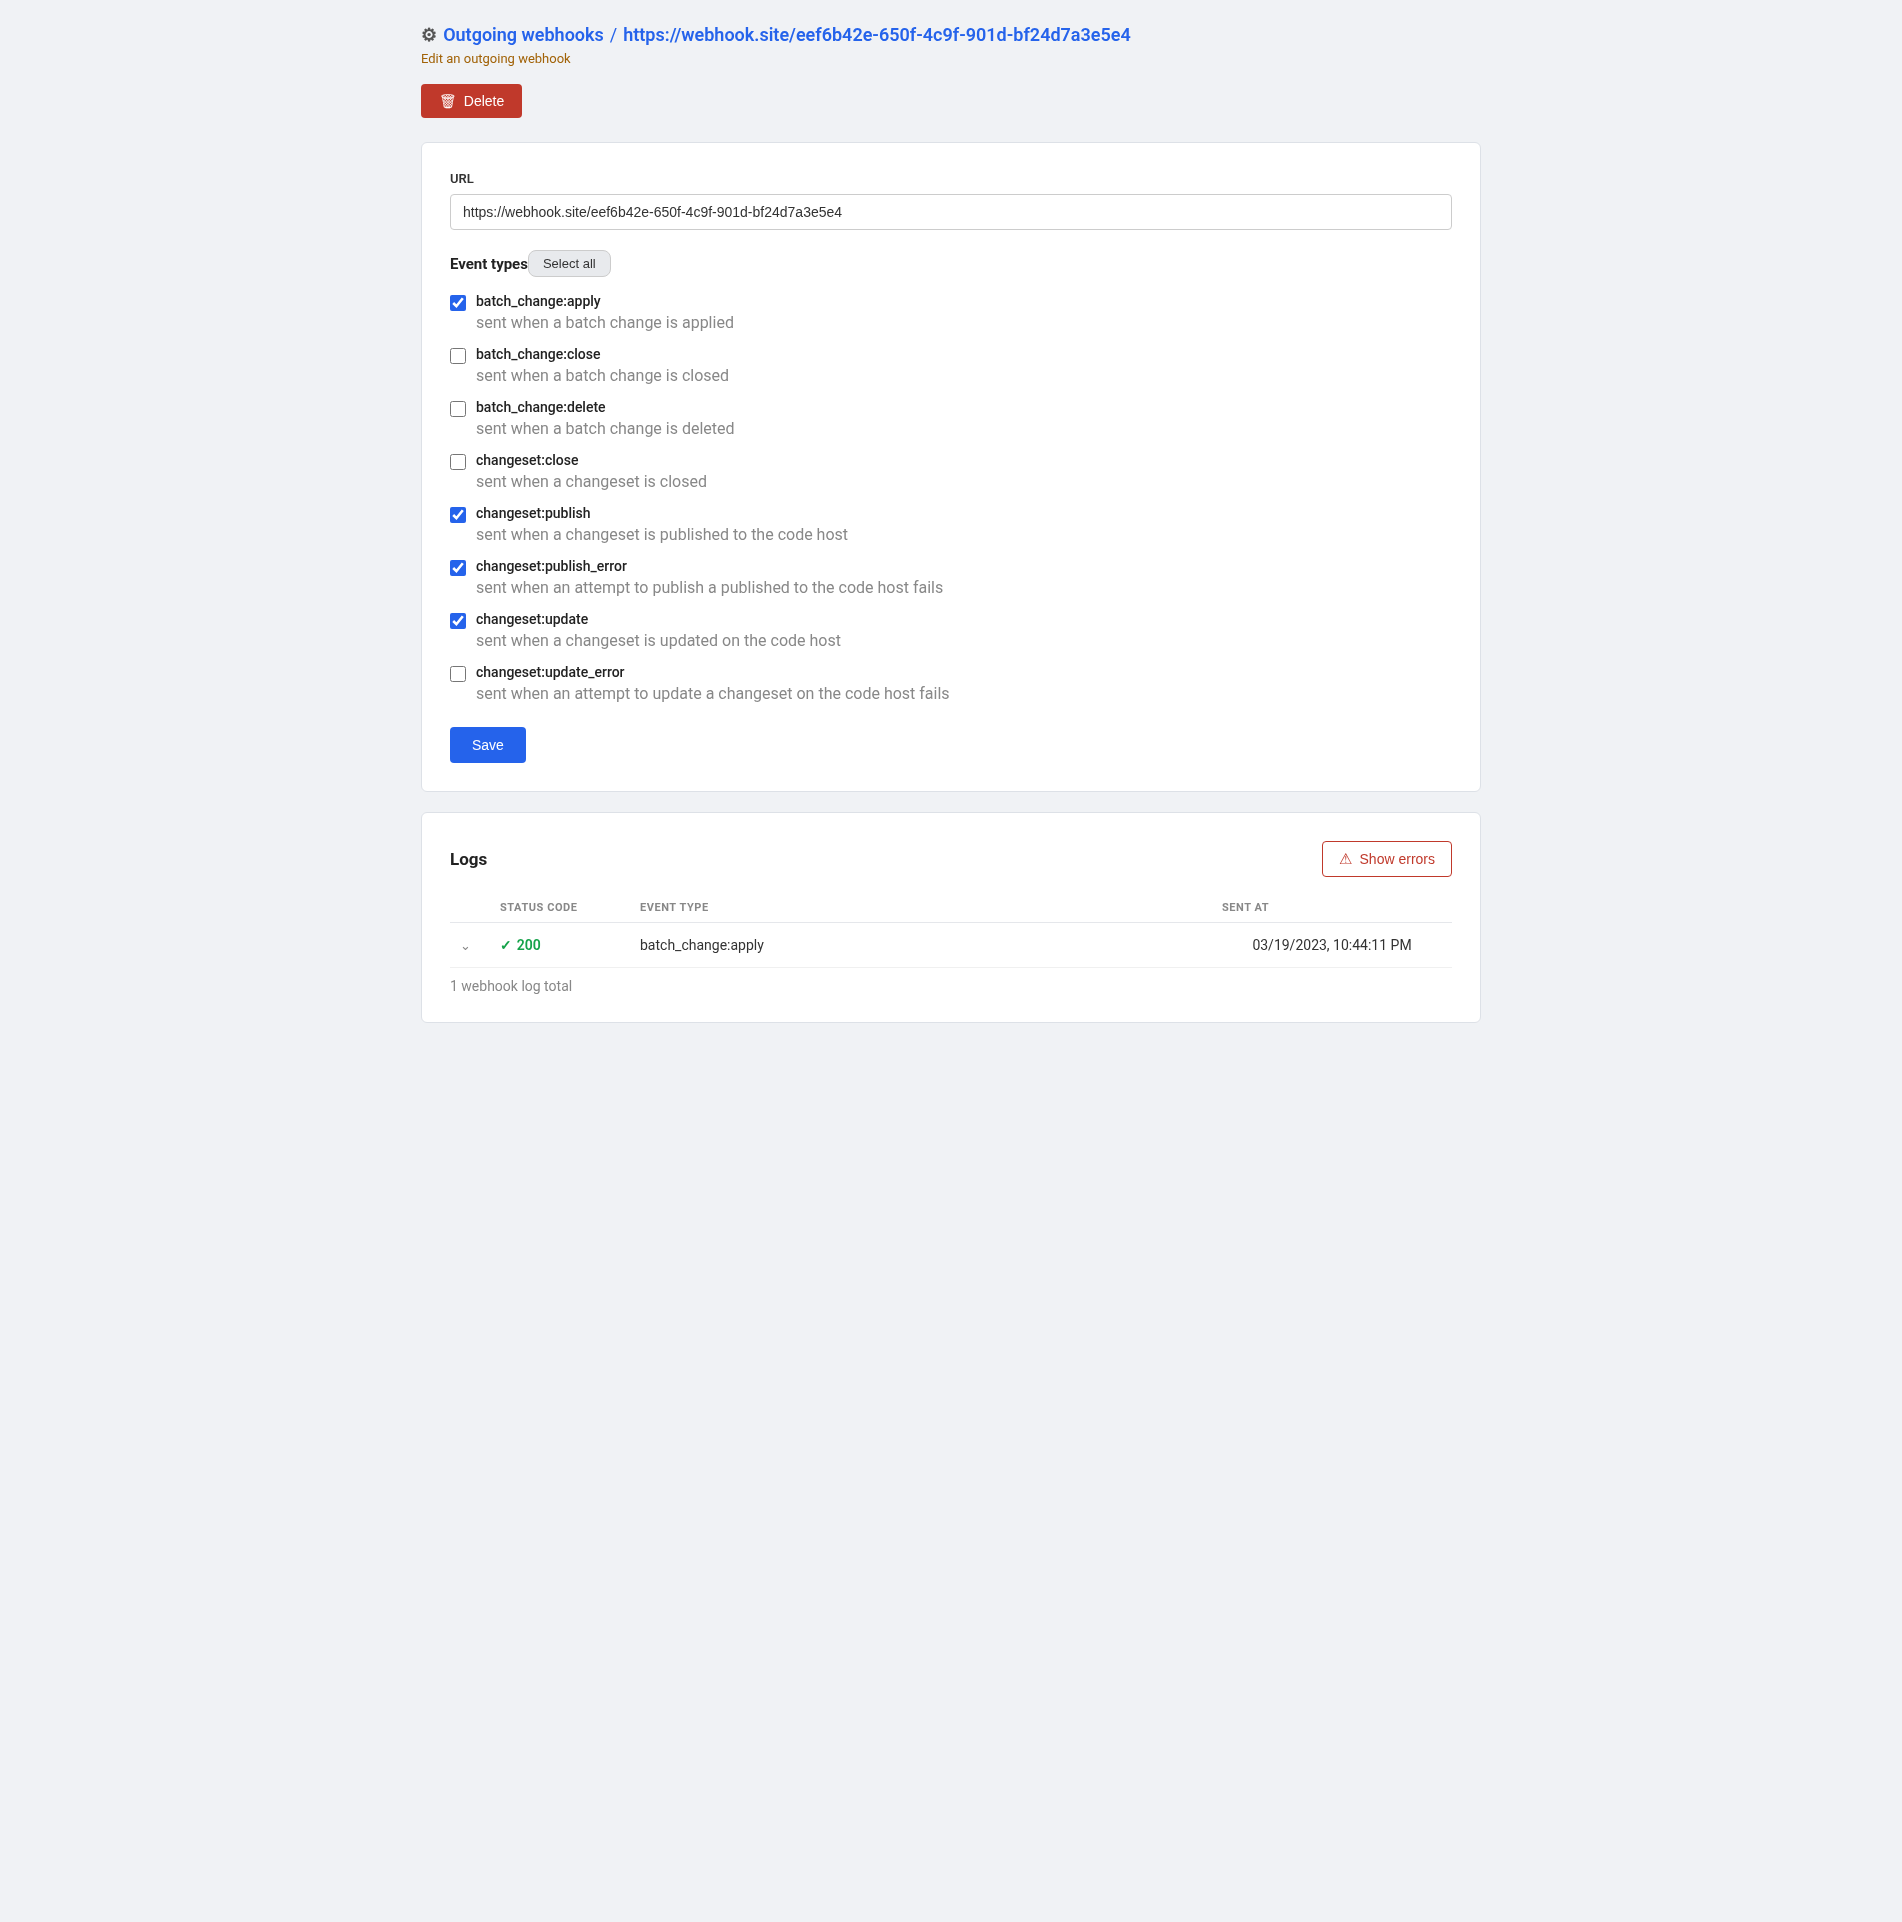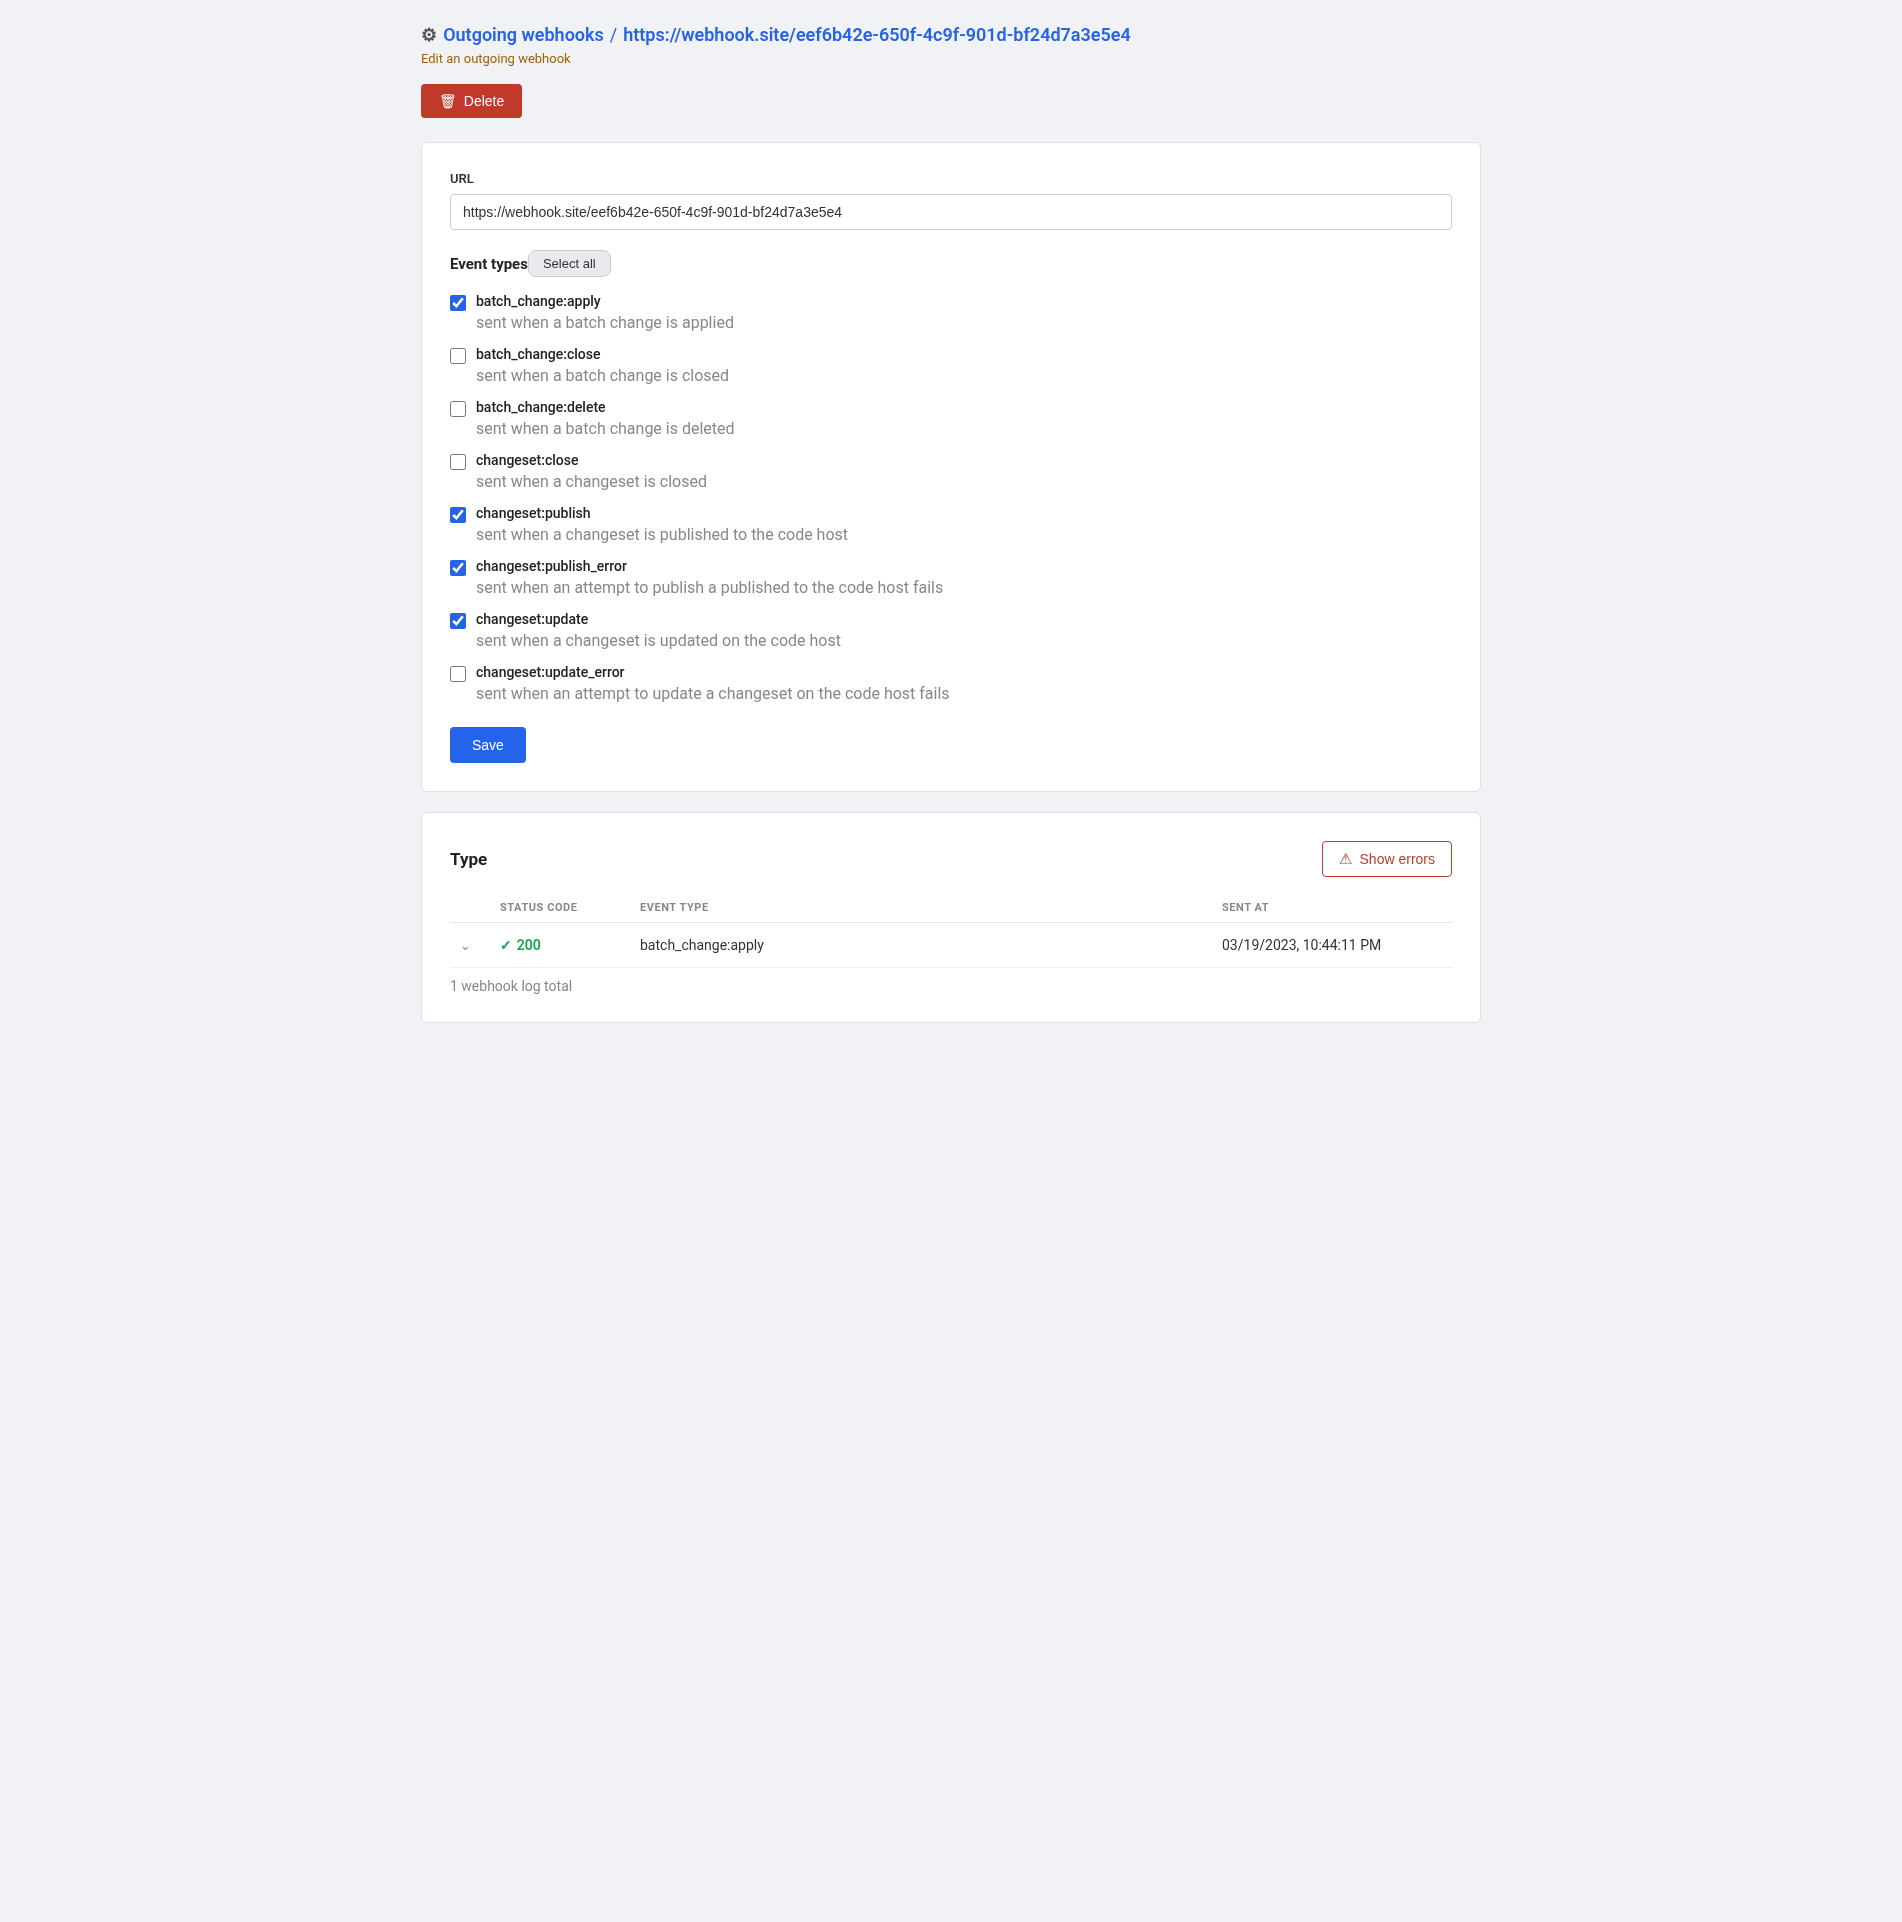--- a/index.html
+++ b/index.html
@@ -205,21 +205,21 @@
     }
     .logs-footer {
       font-size: 14px;
       color: #888;
       margin-top: 10px;
     }
     .th-expand { width: 40px; }
     .th-status { width: 140px; }
     .th-event { }
     .th-sent { width: 240px; text-align: right; }
-    .td-sent { text-align: left; }
+    .td-sent { text-align: center; }
   </style>
 </head>
 <body>
 
 <div class="page-container">
 
   <div class="breadcrumb">
     <span class="breadcrumb-icon">⚙</span>
     <a class="breadcrumb-link">Outgoing webhooks</a>
     <span class="breadcrumb-separator">/</span>
@@ -299,21 +299,21 @@
       </div>
       <div class="event-desc">sent when an attempt to update a changeset on the code host fails</div>
     </div>
       </div>
 
     <button class="save-button">Save</button>
   </div>
 
   <div class="card">
     <div class="logs-header">
-      <span class="logs-title">Type</span>
+      <span class="logs-title">Logs</span>
       <button class="show-errors-btn">
         <span class="error-icon">⚠</span>
         <span>Show errors</span>
       </button>
     </div>
 
     <table class="logs-table">
       <thead>
         <tr>
           <th class="th-expand"></th>

